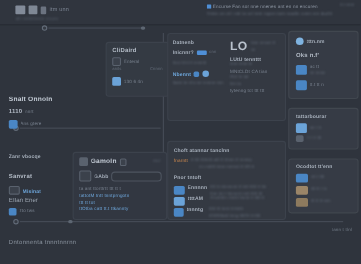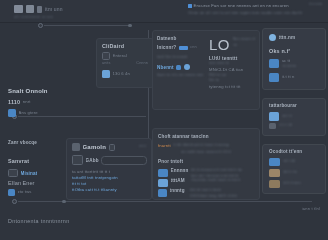--- a/index.html
+++ b/index.html
@@ -59,21 +59,21 @@
   .ico-blue-l{background:#6ba3d8;}
   .ico-grey{background:#5a626e;}
   .ico-tan{background:#9b8568;}
   .ico-tan2{background:#8d7a5e;}
   .ico-outline{background:#3b414b;border:1px solid #5a626e;}
 
   .row{display:flex;align-items:center;gap:2.5px;}
   .badge{display:inline-block;height:4px;background:#4f8fd6;border-radius:1px;}
 
   
-  .bigmark{font-size:15px;font-weight:normal;color:#b9c2cd;letter-spacing:.5px;}
+  .bigmark{font-size:11px;font-weight:bold;color:#b9c2cd;letter-spacing:.5px;}
   .pillbox{height:7px;border:1px solid #4e5560;border-radius:3.5px;background:#31363f;}
   .footer-txt{position:absolute;font-size:4px;color:#737c89;letter-spacing:.2px;}
   .caption{position:absolute;font-size:5.4px;color:#8a939f;letter-spacing:.3px;}
 </style>
 </head>
 <body>
 
 <div class="app">
 
   <div class="topbar">

